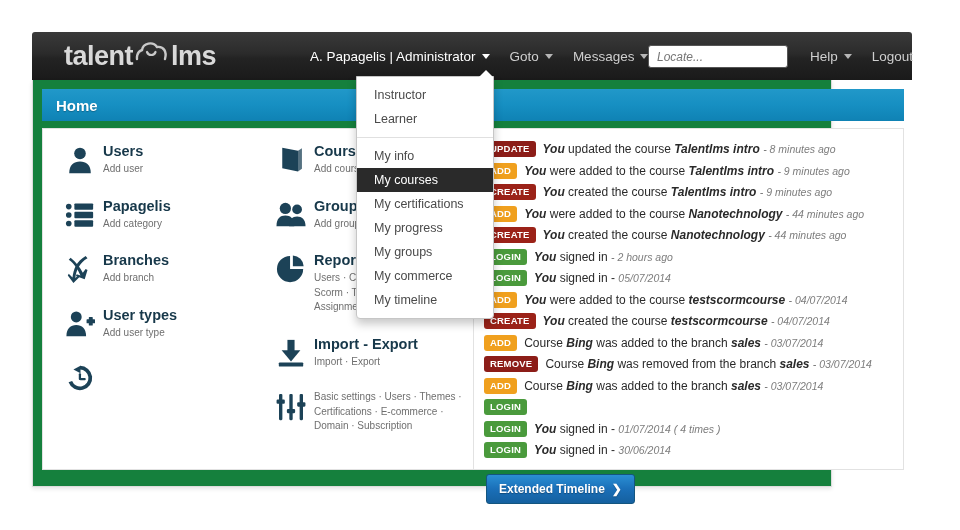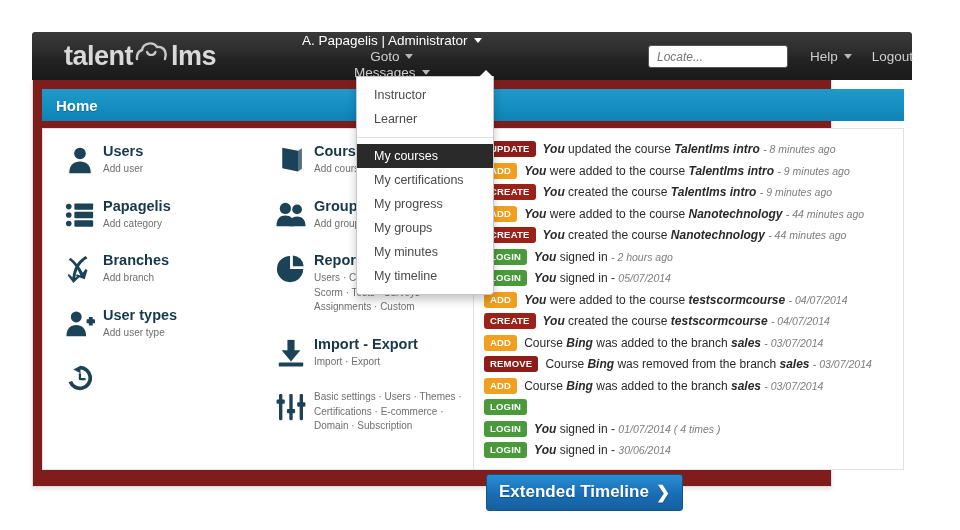--- a/index.html
+++ b/index.html
@@ -81,21 +81,21 @@
     color: #9a9a9a;
     padding: 0 8px;
     font-family: "Liberation Sans", sans-serif;
   }
 
   
   #panel {
     position: absolute;
     left: 32px; top: 80px;
     width: 800px; height: 407px;
-    background: #7f1d1d;
+    background: #15803d;
     border: 1px solid #dcdcdc;
     border-top: none;
     box-shadow: 0 2px 4px rgba(0,0,0,0.10);
   }
   #home-bar {
     position: absolute;
     left: 9px; top: 9px;
     width: 862px; height: 32px;
     background: linear-gradient(to bottom, #2198c9 0%, #168fc2 50%, #0f82b4 100%);
     color: #ffffff;
@@ -186,21 +186,21 @@
     color: #7d7d7d;
   }
   #ext-btn {
     margin-top: 10px;
     margin-left: 2px;
     display: inline-flex;
     align-items: center;
     gap: 7px;
     background: linear-gradient(to bottom, #2a8fd4 0%, #1a6fb8 50%, #15609f 100%);
     color: #ffffff;
-    font-size: 17px;
+    font-size: 12px;
     font-weight: bold;
     border: 1px solid #14557f;
     border-radius: 3px;
     padding: 7px 12px;
     cursor: pointer;
     text-shadow: 0 1px 1px rgba(0,0,0,0.3);
   }
 
   
   #dropdown {
@@ -250,21 +250,21 @@
       <span>talent</span>
       <span class="cloud-ico">
         <svg width="36" height="24" viewBox="0 0 36 24">
           <path d="M3 20 C3 20, 2 13, 8 11 C9 4, 19 2, 23 8 C30 7, 33 13, 31 20" fill="none" stroke="#c9c9c9" stroke-width="2.4" stroke-linecap="round"></path>
           <path d="M13 13 C14.5 17, 20 17, 21.5 13" fill="none" stroke="#c9c9c9" stroke-width="2.2" stroke-linecap="round"></path>
         </svg>
       </span>
       <span>lms</span>
     </div>
 
-    <div class="nav-group" style="left:260px;flex-direction:column;">
+    <div class="nav-group" style="left:268px;">
       <div class="nav-item active">
         <span>A. Papagelis | Administrator</span>
         <span class="caret-down bright"></span>
       </div>
       <div class="nav-item">
         <span>Goto</span>
         <span class="caret-down"></span>
       </div>
       <div class="nav-item">
         <span>Messages</span>
@@ -499,22 +499,23 @@
     </div>
   </div>
 
   <div id="dropdown">
     <div id="dd-g1">
         <div class="dd-item">Instructor</div>
         <div class="dd-item">Learner</div>
       </div>
     <div class="dd-sep"></div>
     <div id="dd-g2">
+        <div class="dd-item">My info</div>
         <div class="dd-item selected">My courses</div>
         <div class="dd-item">My certifications</div>
         <div class="dd-item">My progress</div>
         <div class="dd-item">My groups</div>
-        <div class="dd-item">My minutes</div>
+        <div class="dd-item">My commerce</div>
         <div class="dd-item">My timeline</div>
       </div>
   </div>
 
 </div>
 
 </body></html>

